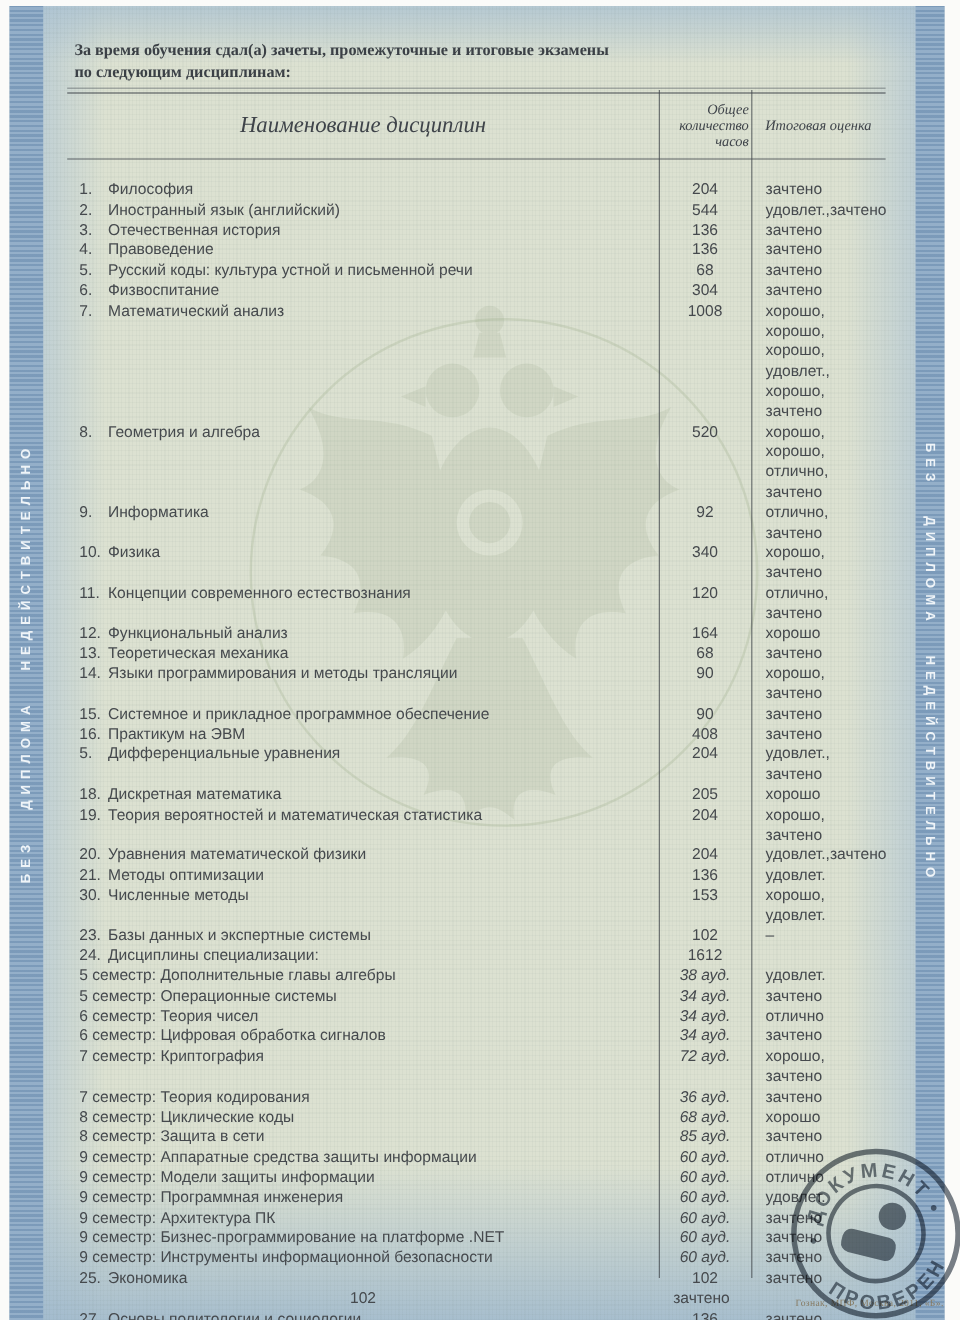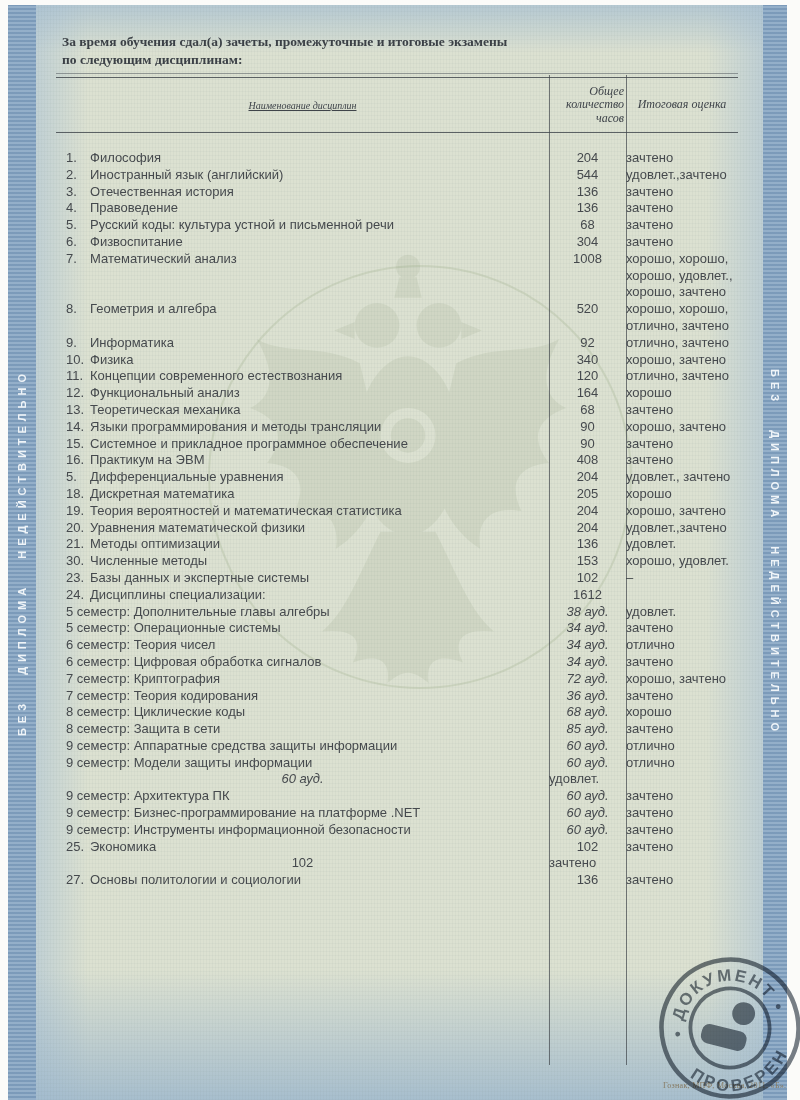--- a/index.html
+++ b/index.html
@@ -33,30 +33,30 @@
   
   .content{position:absolute;left:48px;top:28px;width:682px;color:#45494d;}
   .intro{margin:0 0 4px 6px;font-family:"Liberation Serif","DejaVu Serif",serif;
         font-weight:bold;font-size:13.5px;line-height:18px;color:#3b4046;}
   .rule-top{height:3px;border-top:1px solid rgba(85,92,98,.55);border-bottom:1px solid rgba(60,66,72,.8);}
   .thead{display:grid;grid-template-columns:493px 77px 112px;height:54px;
         border-bottom:1px solid rgba(60,66,72,.8);
         font-family:"Liberation Serif","DejaVu Serif",serif;font-style:italic;
         color:#3f444a;}
   .th{display:flex;align-items:center;justify-content:center;text-align:center;}
-  .th-name{font-size:10px;text-decoration:underline;}
+  .th-name{font-size:19px;}
   .th-small{font-size:12px;line-height:13.5px;padding:0 2px;text-align:right;}
   .tbody{padding-top:17px;font-size:13px;line-height:16.8px;}
   .row{display:grid;grid-template-columns:493px 77px 112px;}
   .c-name{display:flex;padding-left:10px;}
   .num{min-width:24px;flex:0 0 auto;}
   .num:empty{min-width:0;}
   .c-hours{text-align:center;}
   .c-hours.aud{font-style:italic;}
-  .c-grade{padding-left:0;white-space:pre-line;}
+  .c-grade{padding-left:12px;white-space:pre-line;}
   
   .vline{position:absolute;top:70px;width:1px;height:990px;background:rgba(62,68,74,.7);}
   .v1{left:541px;} .v2{left:618px;}
   
   .fineprint{position:absolute;left:655px;top:1076px;font-family:Liberation Serif, serif;
         font-size:8px;color:#867960;letter-spacing:.3px;}
   .stamp{position:absolute;left:646px;top:947px;width:152px;height:152px;
         transform:rotate(-14deg);opacity:.82;mix-blend-mode:multiply;}
 </style>
 </head>
@@ -373,20 +373,24 @@
           </div>
           <div class="row">
             <div class="c-name">
               <div class="num"></div>
               <div class="nm">9 семестр: Модели защиты информации</div>
             </div>
             <div class="c-hours aud">60 ауд.</div>
             <div class="c-grade">отлично</div>
           </div>
           <div class="row">
+            <div class="c-name">
+              <div class="num"></div>
+              <div class="nm">9 семестр: Программная инженерия</div>
+            </div>
             <div class="c-hours aud">60 ауд.</div>
             <div class="c-grade">удовлет.</div>
           </div>
           <div class="row">
             <div class="c-name">
               <div class="num"></div>
               <div class="nm">9 семестр: Архитектура ПК</div>
             </div>
             <div class="c-hours aud">60 ауд.</div>
             <div class="c-grade">зачтено</div>

